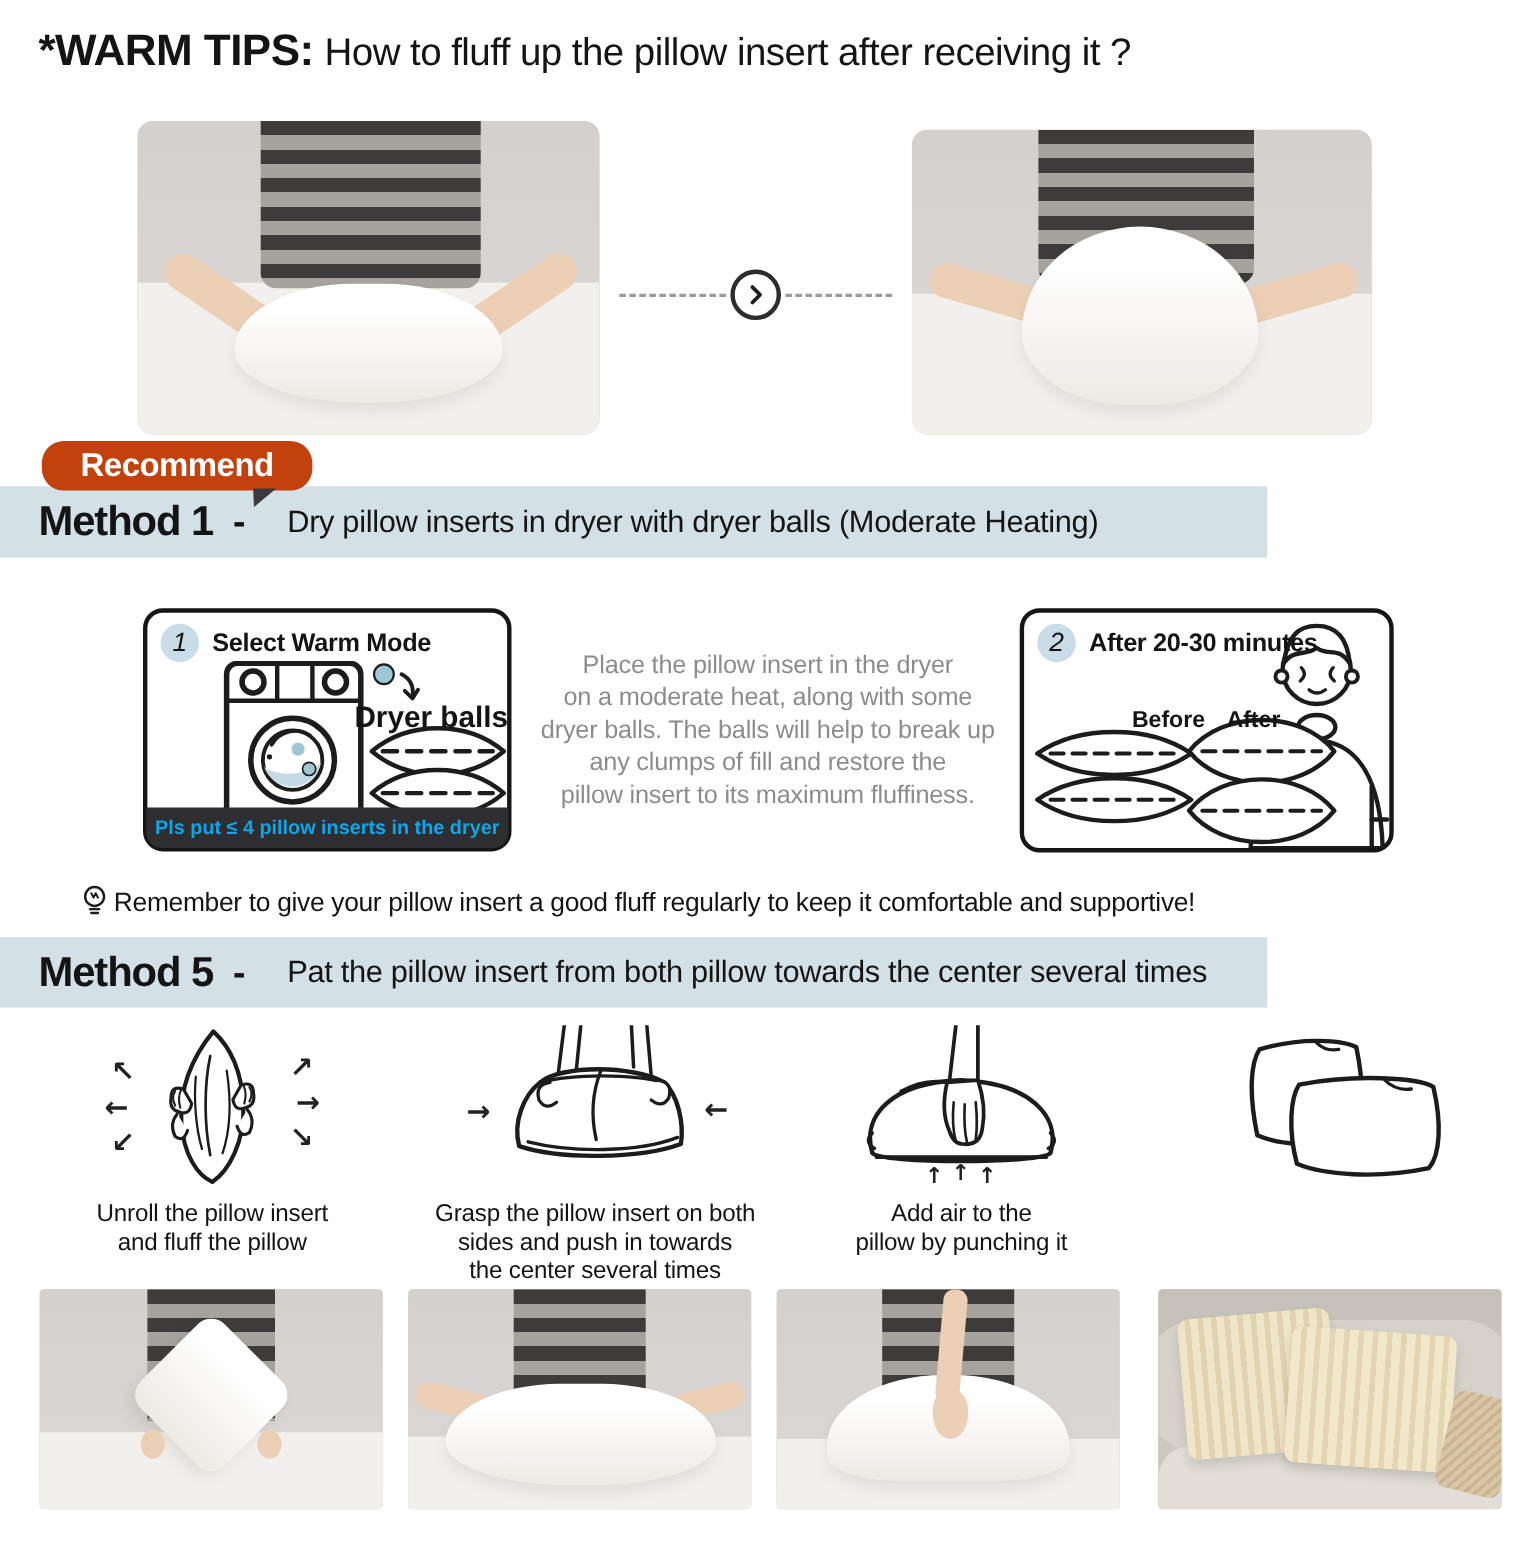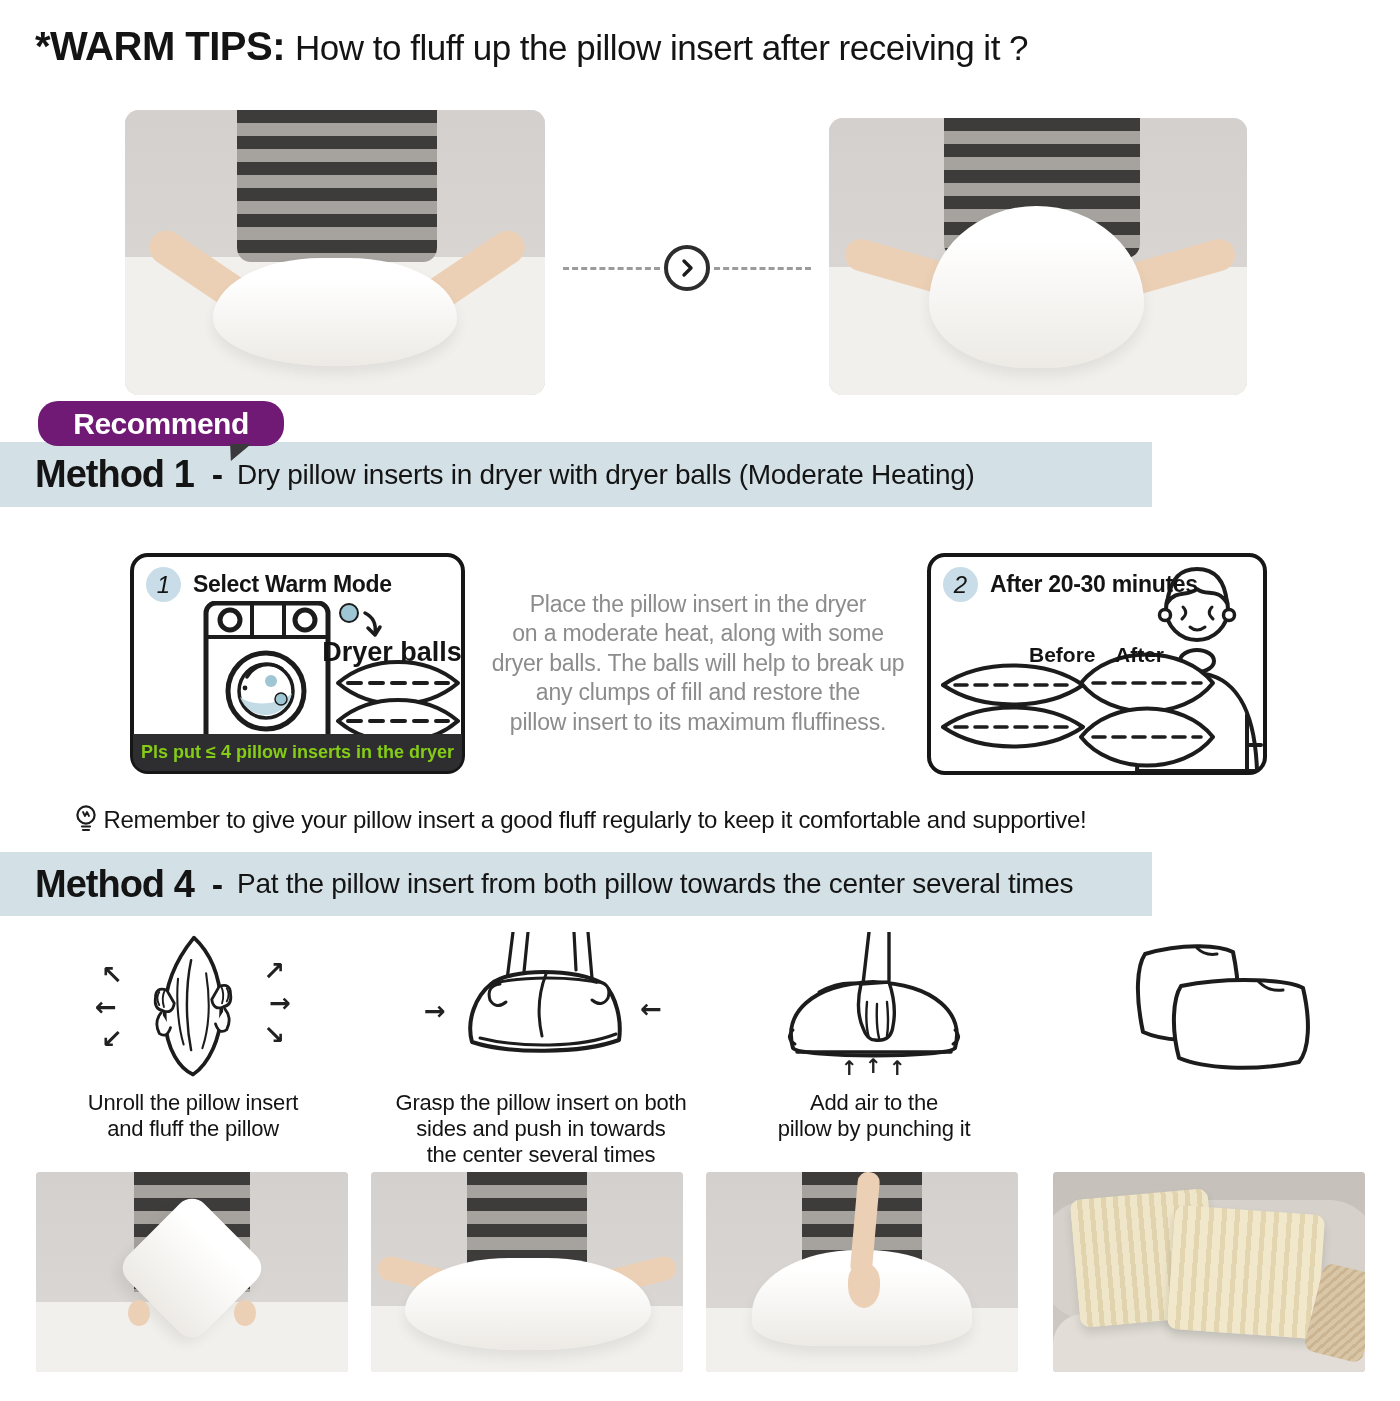--- a/index.html
+++ b/index.html
@@ -22,49 +22,49 @@
   .hand  { position:absolute; background:#ecd0b6; border-radius:50%; }
   .pillow-shape { position:absolute; background:linear-gradient(180deg,#ffffff 20%,#edeae5); box-shadow:0 8px 14px rgba(0,0,0,0.07); }
 
   
   .flow-arrow { position:absolute; left:563px; top:245px; width:248px; height:46px; display:flex; align-items:center; }
   .dash-seg { flex:1; border-top:3px dashed #9b9b9b; }
   .arrow-circle { width:46px; height:46px; border:4px solid #2d2d2d; border-radius:50%; margin:0 4px;
                   display:flex; align-items:center; justify-content:center; background:#fff; }
 
   
-  .recommend { position:absolute; left:38px; top:401px; width:246px; height:45px; background:#701a75;
+  .recommend { position:absolute; left:38px; top:401px; width:246px; height:45px; background:#c2410c;
                border-radius:20px; display:flex; align-items:center; justify-content:center; z-index:5; }
   .recommend span { color:#ffffff; font-size:30px; font-weight:700; letter-spacing:-0.5px; }
   .recommend::after { content:""; position:absolute; left:190px; bottom:-15px; width:0; height:0;
                border-left:5px solid transparent; border-right:16px solid transparent;
                border-top:17px solid #3a3a3c; transform:skewX(-14deg); }
 
   
   .band { position:absolute; left:0; width:1152px; background:#d3e1e7; display:flex; align-items:center; }
   .band1 { top:442px; height:65px; }
   .band2 { top:852px; height:64px; }
   .band .m-title { font-size:38px; font-weight:700; margin-left:35px; letter-spacing:-1px; }
   .band .m-dash  { font-size:34px; font-weight:700; margin:0 14px 0 18px; }
-  .band .m-sub   { font-size:28px; font-weight:400; letter-spacing:-0.3px; }
+  .band .m-sub   { font-size:28px; font-weight:400; letter-spacing:-0.3px;margin-left:24px; }
 
   
   .mbox { position:absolute; border:4px solid #161616; border-radius:18px; background:#fff; }
   .box1 { left:130px; top:553px; width:335px; height:221px; }
   .box2 { left:927px; top:553px; width:340px; height:222px; }
   .step-head { position:absolute; top:10px; left:12px; display:flex; align-items:center; z-index:4; }
   .step-circle { width:35px; height:35px; border-radius:50%; background:#c9dde8; display:flex;
                  align-items:center; justify-content:center; font-style:italic; font-size:24px; font-weight:400; }
   .step-title { font-size:23px; font-weight:700; margin-left:12px; letter-spacing:-0.3px; }
   .art { position:absolute; }
   .dryer-balls-label { position:absolute; top:80px; left:188px; width:140px; text-align:center;
                  font-size:27px; font-weight:700; z-index:4; }
   .box-note { position:absolute; left:-1px; right:-1px; bottom:-1px; height:37px; background:#2e2e30;
               border-radius:0 0 14px 14px; display:flex; align-items:center; justify-content:center; z-index:5; }
-  .box-note span { color:#84cc16; font-size:18px; font-weight:700; }
+  .box-note span { color:#0ea5e9; font-size:18px; font-weight:700; }
   .ba-label { position:absolute; font-size:21px; font-weight:700; z-index:4; }
   .before-label { top:86px; left:58px;margin-left:40px; }
   .after-label  { top:86px; left:184px; }
 
   .m1-desc { position:absolute; left:478px; top:590px; width:440px; text-align:center;
              color:#8c8c8c; font-size:23px; line-height:1.28; letter-spacing:-0.2px; }
 
   
   .tip-row { position:absolute; left:0; top:804px; width:1160px; text-align:center; font-size:24px;
              letter-spacing:-0.3px; }
@@ -205,21 +205,21 @@
   <div class="tip-row">
     <svg width="24" height="30" viewBox="0 0 24 30">
       <circle cx="12" cy="11" r="8.6" class="ln" stroke-width="2.2"></circle>
       <path d="M9,8 l2,4 2,-4 2,4" class="ln" stroke-width="1.8"></path>
       <line x1="8" y1="22.5" x2="16" y2="22.5" class="ln" stroke-width="2.2"></line>
       <line x1="9" y1="26" x2="15" y2="26" class="ln" stroke-width="2.2"></line>
     </svg><span>Remember to give your pillow insert a good fluff regularly to keep it comfortable and supportive!</span>
   </div>
 
   <div class="band band2">
-    <span class="m-title">Method 4</span>
+    <span class="m-title">Method 5</span>
     <span class="m-dash">-</span>
     <span class="m-sub">Pat the pillow insert from both pillow towards the center several times</span>
   </div>
 
   <div class="illo-col" style="left:43px; width:300px;">
     <div class="illo-art" style="width:240px; height:150px;">
       <svg width="240" height="150" viewBox="0 0 240 160">
         <path d="M121,6 C103,28 88,58 90,94 C92,126 106,146 120,152 C135,142 152,114 150,76 C148,40 134,18 121,6 Z" class="fw" stroke-width="4"></path>
         <path d="M118,30 C112,58 112,96 118,126" class="ln" stroke-width="2.6"></path>
         <path d="M104,50 C102,72 104,100 110,120" class="ln" stroke-width="2.2"></path>

